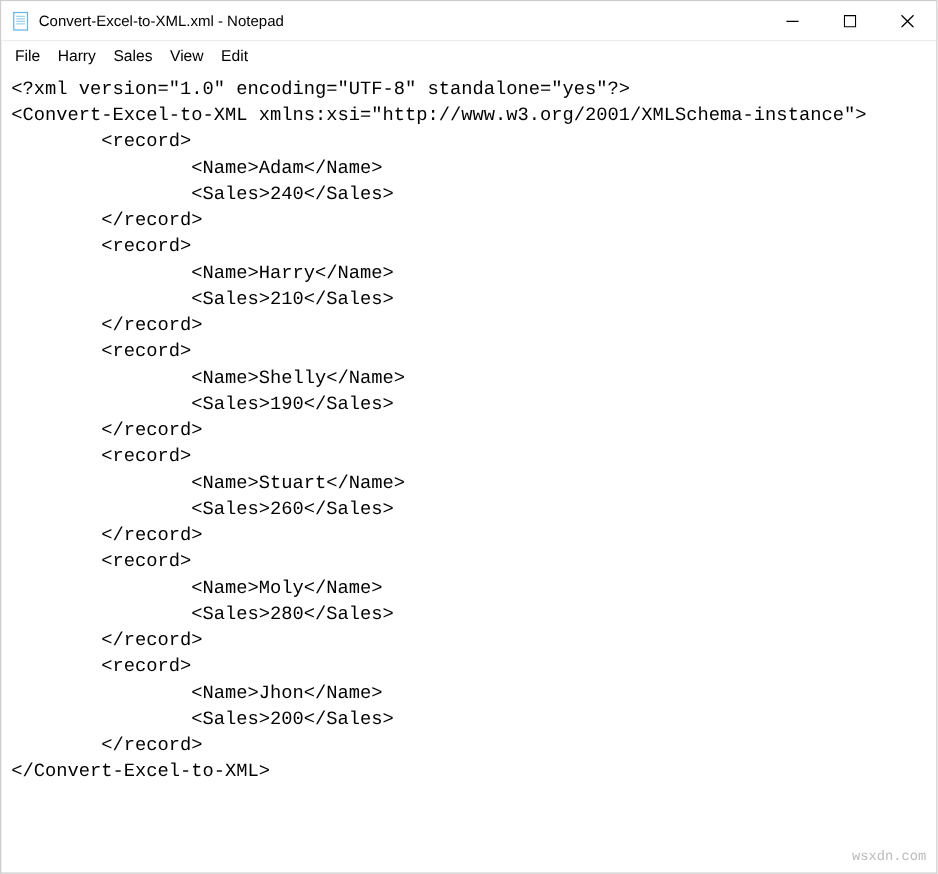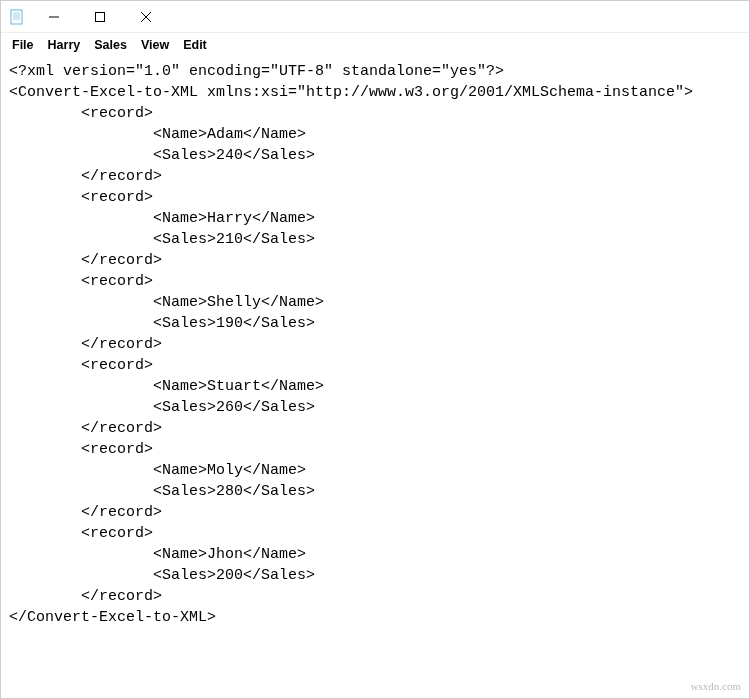--- a/index.html
+++ b/index.html
@@ -46,21 +46,20 @@
       font-size: 10px;
       color: #000;
     }
     .menubar {
       height: 20px;
       display: flex;
       align-items: center;
       padding: 0 4px;
       margin-top: 2px;
       margin-bottom: 4px;
-      font-weight: bold;
     }
     .menu-item {
       font-size: 12.5px;
       color: #000;
       padding: 2px 7px;
       cursor: default;
     }
     .content {
       font-family: Consolas, "Courier New", monospace;
       font-size: 15px;
@@ -68,36 +67,37 @@
       color: #000;
       padding: 2px 8px;
       white-space: pre;
     }
     .watermark {
       position: absolute;
       bottom: 6px;
       right: 8px;
       font-size: 11px;
       color: #bbb;
-      font-family: Liberation Serif, serif;
+      font-family: Liberation Mono, monospace;
     }
   </style>
 </head>
 <body>
 
 <div class="titlebar">
   <span class="app-icon">
     <svg width="16" height="16" viewBox="0 0 16 16">
       <rect x="2" y="1" width="11" height="14" fill="#fff" stroke="#6bb3e0" stroke-width="1"></rect>
       <line x1="4" y1="4" x2="11" y2="4" stroke="#9ccfe8" stroke-width="1"></line>
       <line x1="4" y1="6" x2="11" y2="6" stroke="#9ccfe8" stroke-width="1"></line>
       <line x1="4" y1="8" x2="11" y2="8" stroke="#9ccfe8" stroke-width="1"></line>
       <line x1="4" y1="10" x2="11" y2="10" stroke="#9ccfe8" stroke-width="1"></line>
     </svg>
   </span>
+  <span class="title-text">Convert-Excel-to-XML.xml - Notepad</span>
   <div class="win-controls">
     <div class="win-btn">
       <svg width="10" height="10" viewBox="0 0 10 10">
           <line x1="0" y1="5" x2="10" y2="5" stroke="#000" stroke-width="1"></line>
         </svg>
     </div>
     <div class="win-btn">
       <svg width="10" height="10" viewBox="0 0 10 10">
           <rect x="0.5" y="0.5" width="9" height="9" fill="none" stroke="#000" stroke-width="1"></rect>
         </svg>

